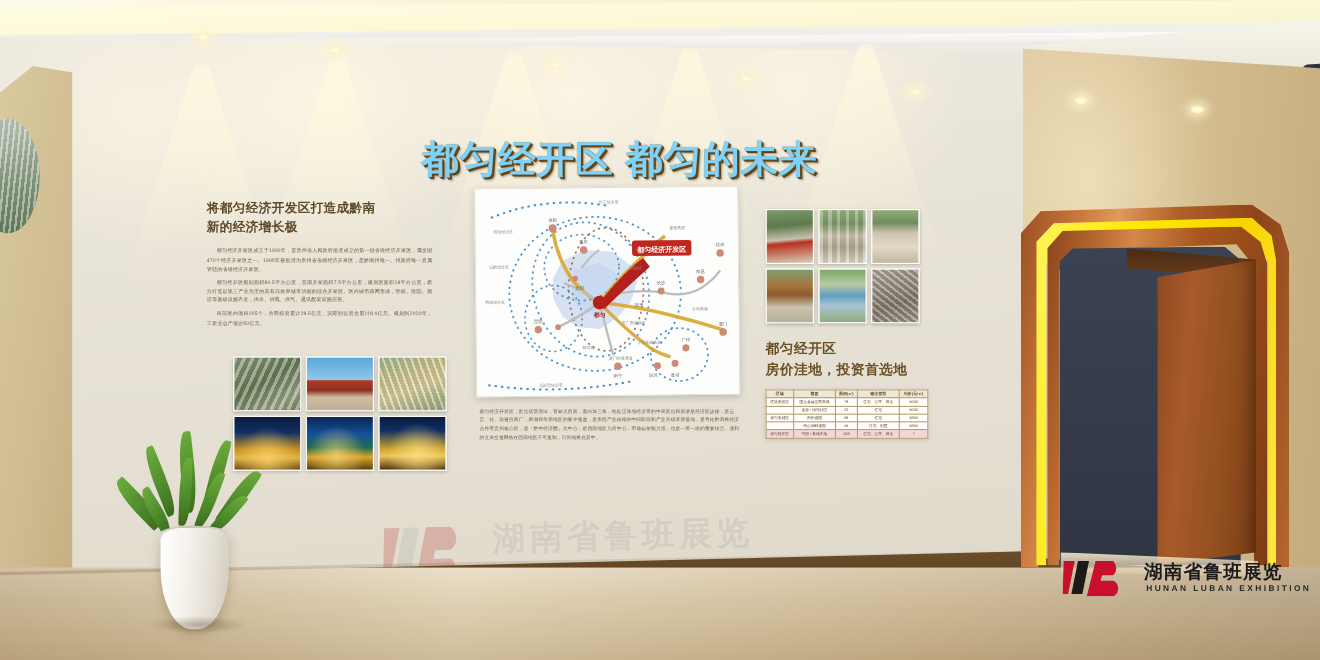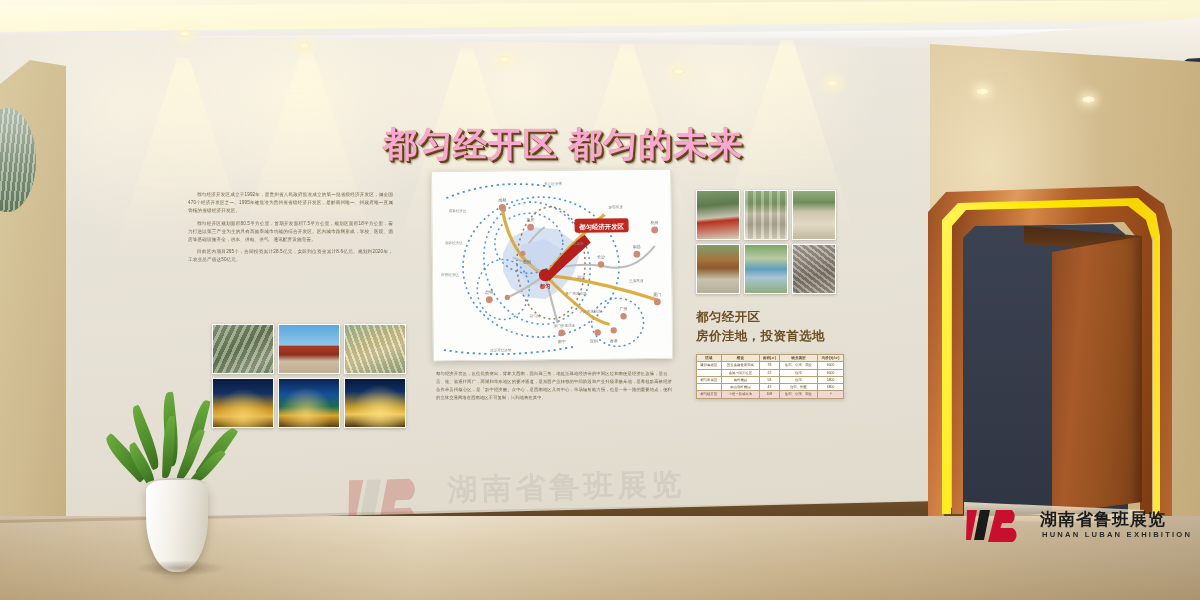--- a/index.html
+++ b/index.html
@@ -120,21 +120,21 @@
       repeating-linear-gradient(96deg, rgba(235,238,232,.55) 0 2px, rgba(150,160,148,.25) 2px 5px),
       linear-gradient(180deg, rgba(200,210,200,.5), rgba(60,90,55,.6));
   }
 
   
   .panel { position:absolute; left:188px; top:112px; width:668px; height:330px; }
 
   .title-main {
     position:absolute; left:195px; top:10px;
     font-size:34px; font-weight:bold; letter-spacing:1px;
-    color:#f9a8d4;
+    color:#7dd3fc;
     text-shadow:
       1px 1px 0 #6d4b17, 2px 2px 0 #5c3f13,
       3px 3px 2px rgba(60,40,10,.45),
       0 0 1px #a87c33;
     white-space:nowrap;
   }
 
   .left-col { position:absolute; left:0px; top:70px; width:205px; }
   .left-head {
     font-size:11.5px; font-weight:bold; color:#5d4a2c; line-height:1.45;
@@ -347,20 +347,24 @@
   <div class="dl" style="left:1082px;top:96px;"></div>
   <div class="dl" style="left:178px;top:30px;"></div>
 
   <div class="circle-photo"></div>
 
   <div class="panel">
 
     <div class="title-main">都匀经开区  都匀的未来</div>
 
     <div class="left-col">
+      <div class="left-head">
+        <div>将都匀经济开发区打造成黔南</div>
+        <div>新的经济增长极</div>
+      </div>
       <div class="left-body">
         <p>都匀经济开发区成立于1992年，是贵州省人民政府批准成立的第一批省级经济开发区，属全国470个经济开发区之一。1995年被批准为贵州省省级经济开发区，是黔南州唯一、州政府唯一直属管辖的省级经济开发区。</p>
         <p>都匀经开区规划面积80.5平方公里，首期开发面积7.5平方公里，规划区面积18平方公里，着力打造以第三产业为主的具有高效率城市功能的综合开发区。区内城市路网形成，学校、医院、酒店等基础设施齐全，供水、供电、供气、通讯配套设施完善。</p>
         <p>目前区内项目265个，合同投资累计28.5亿元，实际到位资金累计8.6亿元。规划到2020年，工农业总产值达50亿元。</p>
       </div>
     </div>
 
     <div class="photo-grid-left">
       <div class="ph p1"></div>
       <div class="ph p2"></div>

